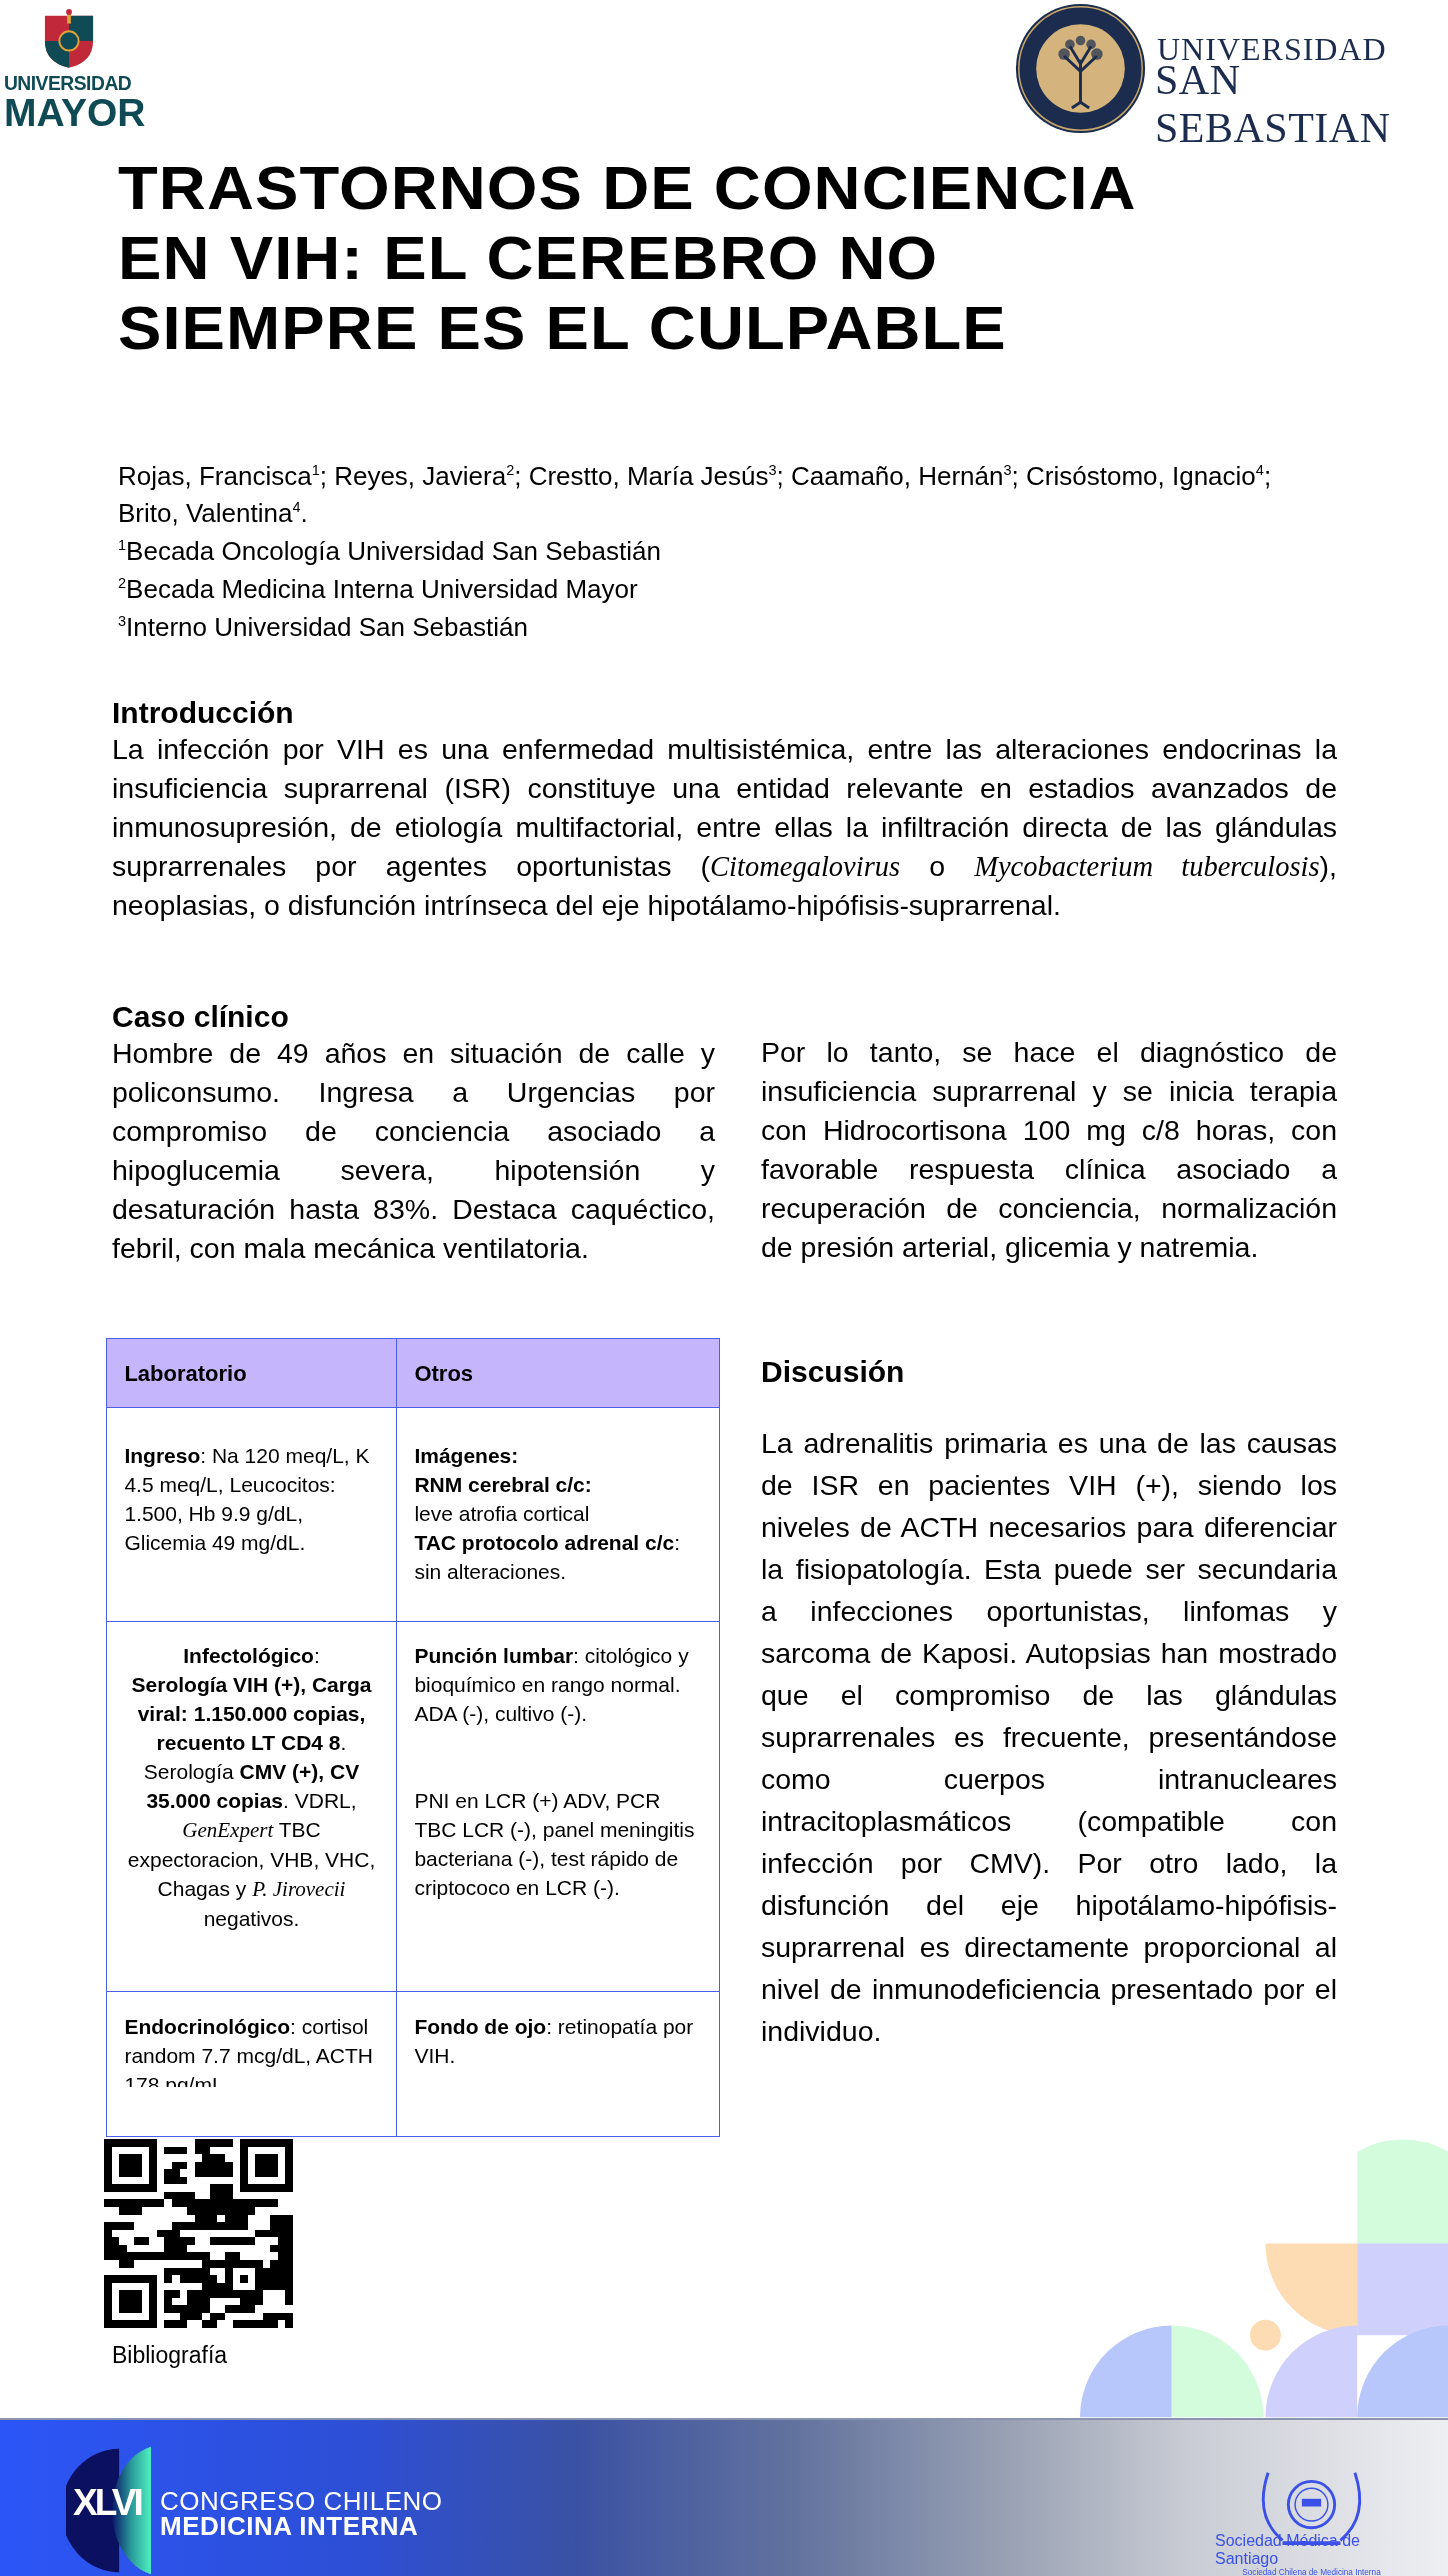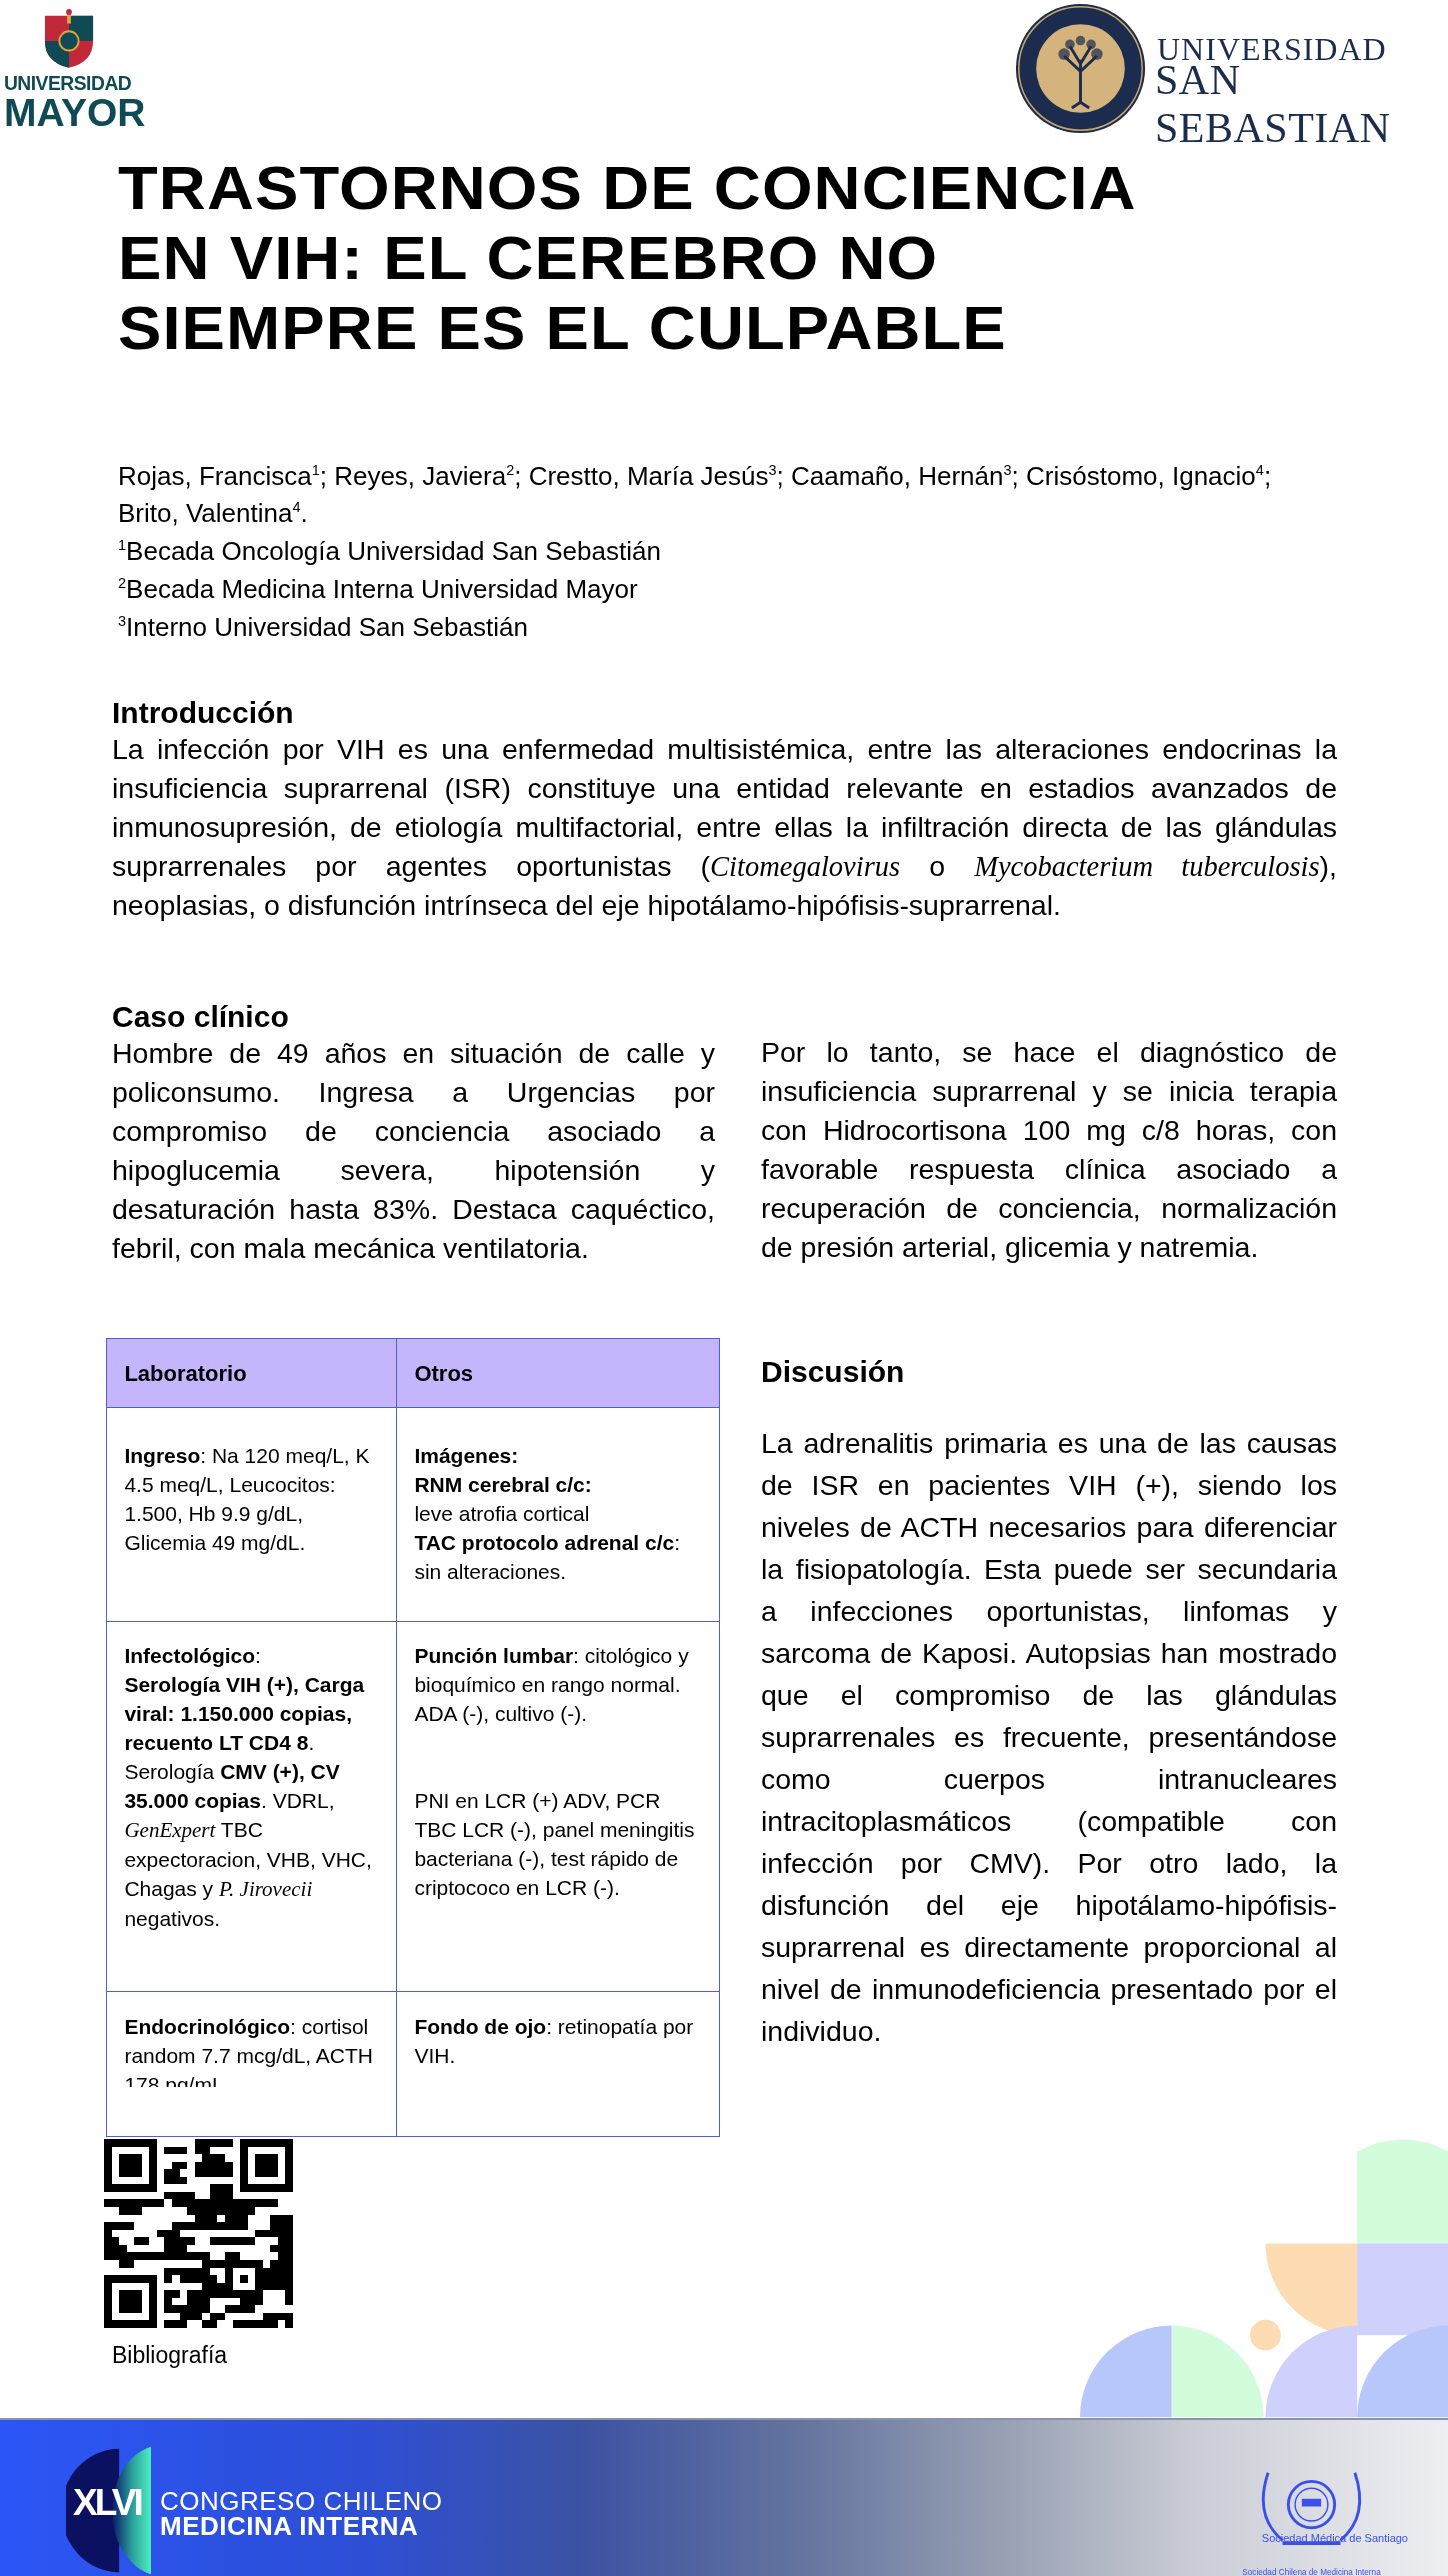--- a/index.html
+++ b/index.html
@@ -56,21 +56,21 @@
   
   #deco { left:966px; top:2115px; width:483px; height:309px; }
 
   
   #footer { left:0; top:2418px; width:1449px; height:158px; background:linear-gradient(90deg,#2b55f7 0%, #2d4fd5 25%, #3b52a3 40%, #63739e 55%, #9aa2b4 70%, #c9ccd4 82%, #eeeff3 100%); border-top:2.9px solid #8a93b0; }
   #congreso-mark { position:absolute; left:66px; top:23px; width:87px; height:135px; }
   #congreso-roman { position:absolute; left:73px; top:62px; font-weight:bold; font-size:37px; color:#ffffff; letter-spacing:-2.9px; }
   #congreso-line1 { position:absolute; left:160px; top:66px; color:#ffffff; font-size:26px; letter-spacing:0.5px; }
   #congreso-line2 { position:absolute; left:160px; top:91px; color:#ffffff; font-size:26px; font-weight:bold; letter-spacing:0.5px; }
   #smsantiago { position:absolute; left:1215px; top:19.3px; width:193px; height:135px; }
-  #sms-name { position:absolute; left:1215px; top:112px; width:193px; text-align:right; color:#3a50e8; font-size:11px; }
+  #sms-name { position:absolute; left:1215px; top:112px; width:193px; text-align:left; color:#3a50e8; font-size:16px; }
   #sms-sub { position:absolute; left:1215px; top:148px; width:193px; text-align:center; color:#3a50e8; font-size:8.2px; }
 </style>
 </head>
 <body>
 
 <div id="logo-mayor" class="abs">
   <svg class="shield" viewBox="0 0 54 62">
     <path d="M2 8 H52 V34 Q52 56 27 62 Q2 56 2 34 Z" fill="#c1283a"></path>
     <path d="M27 8 H52 V34 H27 Z" fill="#0f4a55"></path>
     <path d="M2 34 H27 V62 Q2 56 2 34 Z" fill="#0f4a55"></path>
@@ -145,21 +145,21 @@
   <tr class="row1">
     <td><b>Ingreso</b><span>: Na 120 meq/L, K 4.5 meq/L, Leucocitos: 1.500, Hb 9.9 g/dL, Glicemia 49 mg/dL.</span></td>
     <td>
       <b>Imágenes:</b><br>
       <b>RNM cerebral c/c:</b><br>
       <span>leve atrofia cortical</span><br>
       <b>TAC protocolo adrenal c/c</b><span>: sin alteraciones.</span>
     </td>
   </tr>
   <tr class="row2">
-    <td style="padding-top:19.3px;">
+    <td style="padding-top:19.3px;text-align:center;">
       <b>Infectológico</b><span>:</span><br>
       <b>Serología VIH (+), Carga viral: 1.150.000 copias, recuento LT CD4 8</b><span>.</span><br>
       <span>Serología </span><b>CMV (+), CV 35.000 copias</b><span>.</span>
       <span>VDRL, </span><span class="ital">GenExpert</span><span> TBC expectoracion, VHB, VHC, Chagas y </span><span class="ital">P. Jirovecii</span><span> negativos.</span>
     </td>
     <td style="padding-top:19.3px;">
       <b>Punción lumbar</b><span>: citológico y bioquímico en rango normal. ADA (-), cultivo (-).</span>
       <span class="gap"></span>
       <span>PNI en LCR (+) ADV, PCR TBC LCR (-), panel meningitis bacteriana (-), test rápido de criptococo en LCR (-).</span>
     </td>

